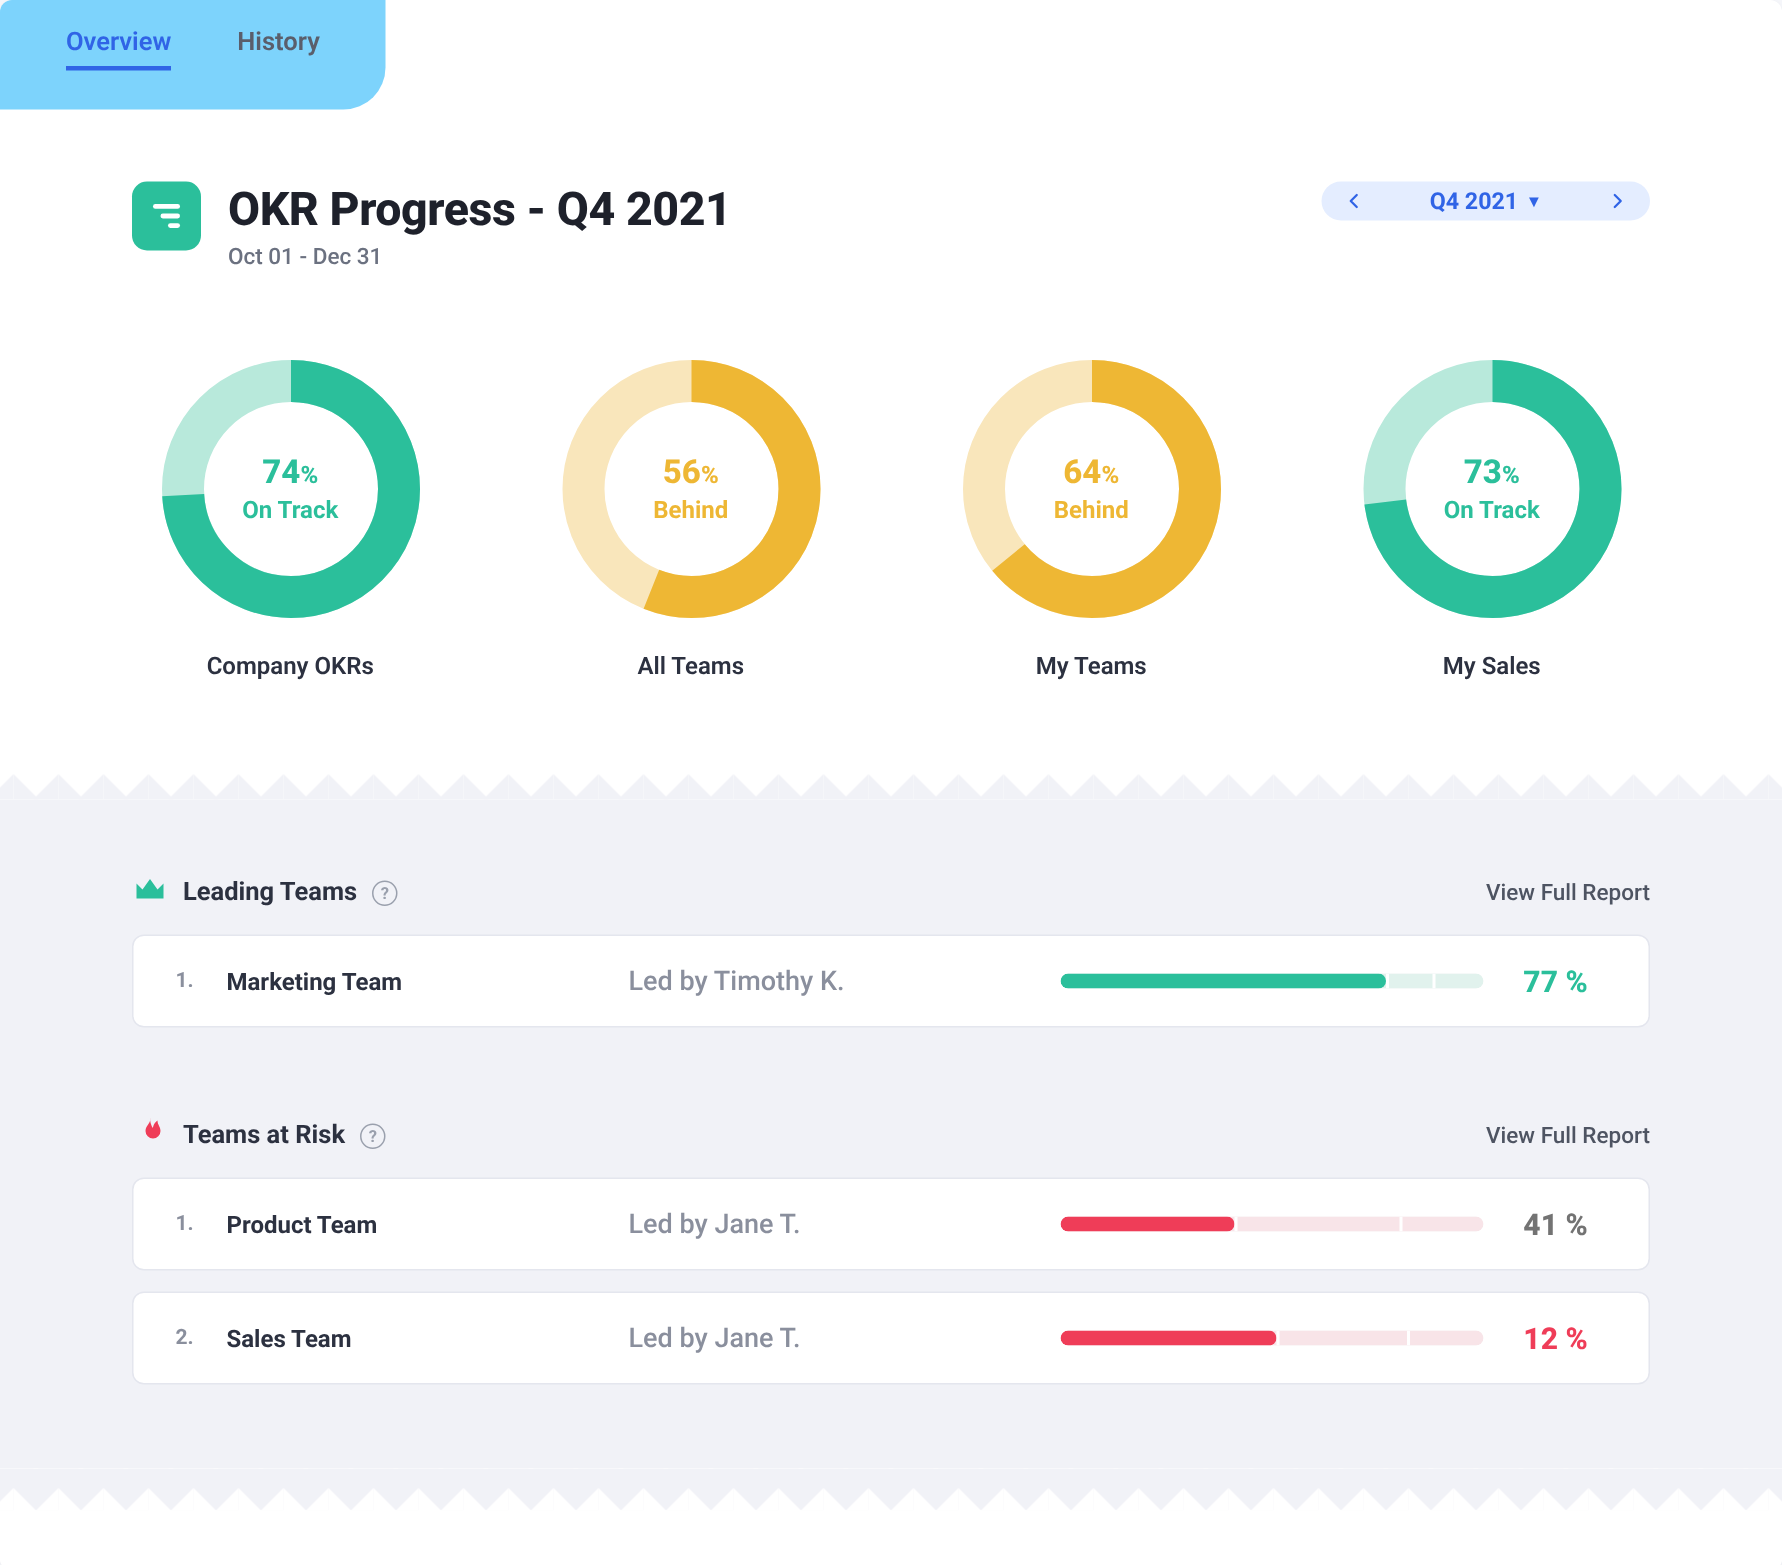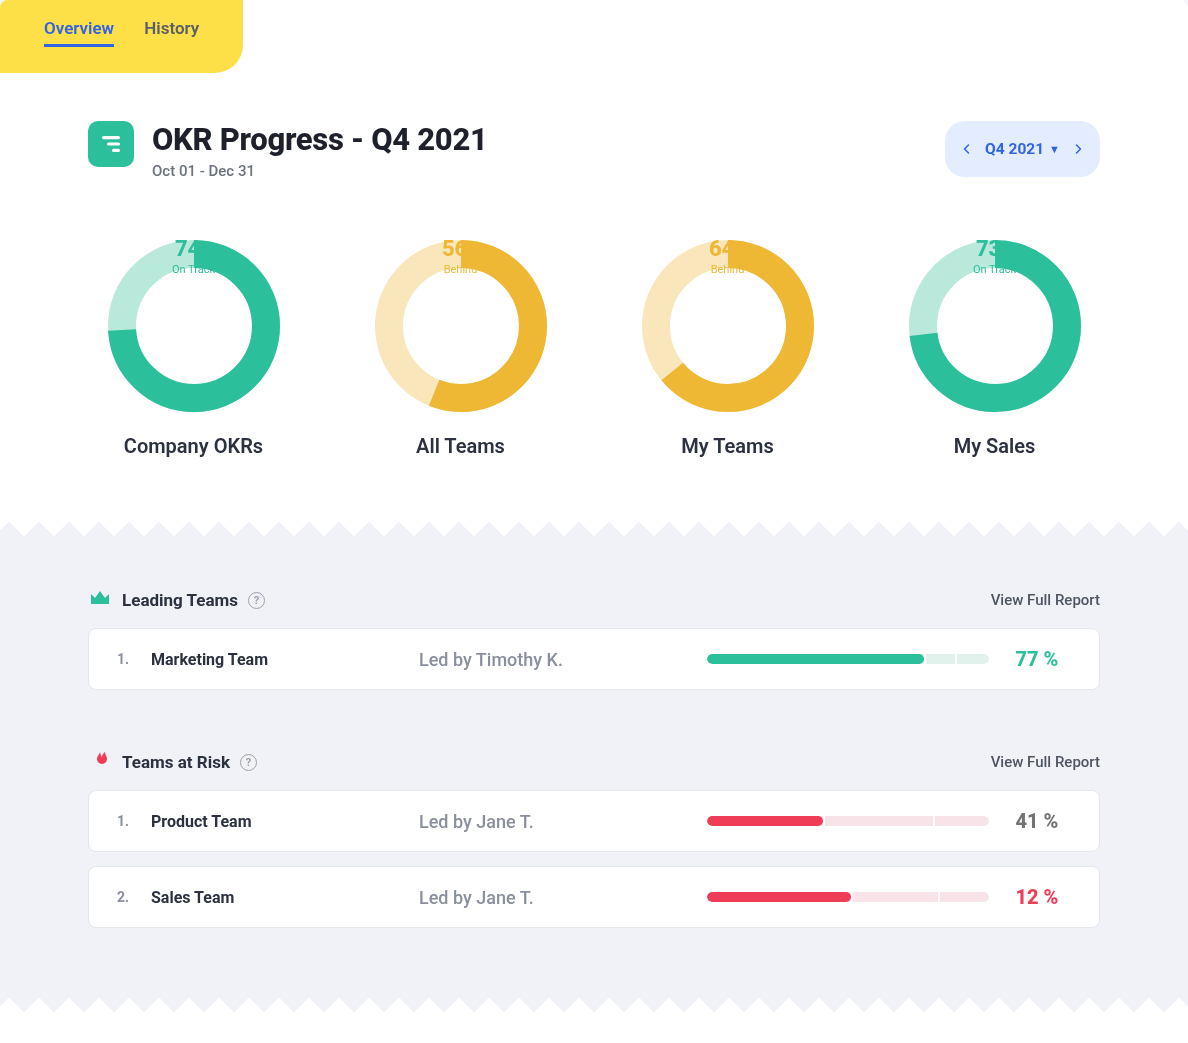--- a/index.html
+++ b/index.html
@@ -17,24 +17,24 @@
     box-shadow: 0 1px 3px rgba(0,0,0,0.04);
     min-height: 1043px;
     position: relative;
   }
   
   .tabs-wrap {
     position: relative;
   }
   .tabs {
     display: inline-flex;
-    background: #fde047;
+    background: #7dd3fc;
     border-bottom-right-radius: 28px;
     padding: 12px 44px 26px 44px;
-    gap: 30px;
+    gap: 44px;
   }
   .tab {
     font-size: 17px;
     font-weight: 600;
     color: #5a5e6b;
     padding: 6px 0 6px 0;
     cursor: pointer;
   }
   .tab.active {
     color: #3064e6;
@@ -55,22 +55,23 @@
     color: #fff;
   }
   .title-block h1 {
     font-size: 31px; font-weight: 800; color: #1e212b; letter-spacing: -0.3px;
   }
   .title-block p { font-size: 15px; color: #6b7180; margin-top: 4px; font-weight: 500;}
   .period-selector {
     display: inline-flex; align-items: center;
     background: #e4edff;
     border-radius: 20px;
-    height: 56px;
+    height: 26px;
     padding: 0 10px;
+    gap: 32px;
   }
   .period-selector .arrow {
     width: 24px; text-align: center; color: #3064e6;
     font-size: 18px; cursor: pointer;
     display:flex;align-items:center;justify-content:center;
   }
   .period-selector .label {
     color: #3064e6; font-weight: 700; font-size: 15.5px;
     display: inline-flex; align-items: center; gap: 5px;
     padding: 0 6px; cursor: pointer;
@@ -79,26 +80,26 @@
   
   .donut-row {
     display: flex; justify-content: space-around;
     padding: 26px 60px 52px 60px;
   }
   .donut-item { display: flex; flex-direction: column; align-items: center; gap: 18px; }
   .donut-wrap { position: relative; width: 180px; height: 180px; }
   .donut-wrap svg { width: 180px; height: 180px; transform: rotate(-90deg); }
   .donut-center {
     position: absolute; inset: 0;
-    display: flex; flex-direction: column; align-items: center; 
+    display: flex; flex-direction: column; align-items: center; justify-content: center;
   }
   .donut-center .val { font-size: 22px; font-weight: 800; }
   .donut-center .val .pct { font-size: 16px; }
-  .donut-center .status { font-size: 11px; font-weight: 400; margin-top: 2px; }
-  .donut-caption { font-size: 20px; font-weight: 600; color: #2c3140; }
+  .donut-center .status { font-size: 16px; font-weight: 700; margin-top: 2px; }
+  .donut-caption { font-size: 16px; font-weight: 600; color: #2c3140; }
   
   .zigzag {
     height: 28px;
     background:
       linear-gradient(-45deg, #f1f2f7 12px, transparent 0),
       linear-gradient(45deg, #f1f2f7 12px, #fff 0);
     background-repeat: repeat-x;
     background-size: 30px 30px;
     background-position: bottom;
   }

